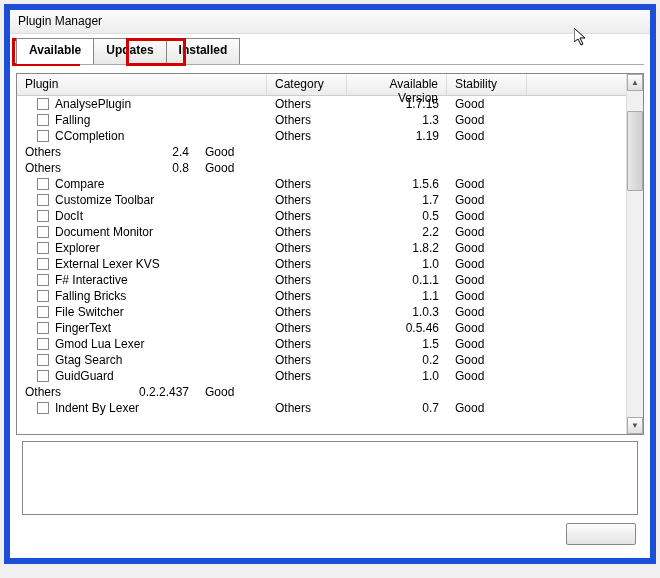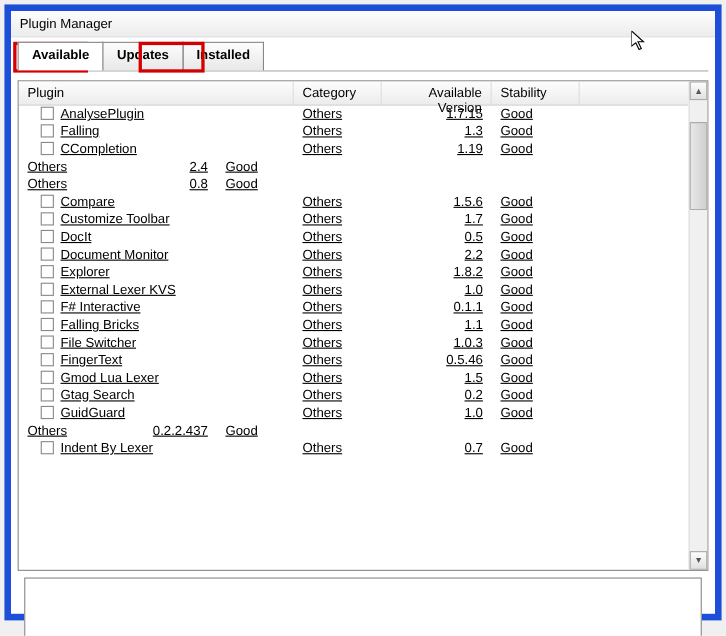--- a/index.html
+++ b/index.html
@@ -54,21 +54,21 @@
 }
 .hb1 { left: 2px; top: 28px; width: 68px; height: 28px; }
 .hb2 { left: 116px; top: 28px; width: 60px; height: 28px; }
 .content-frame {
   border-top: 1px solid #aaa;
   margin: 0 6px;
   padding-top: 8px;
 }
 .list-container {
   border: 1px solid #888;
-  height: 446px;
+  height: 362px;
   position: relative;
   display: flex;
 }
 .list-body {
   flex: 1;
   overflow: hidden;
 }
 .list-header {
   display: flex;
   background: linear-gradient(#fdfdfd,#ececec);
@@ -82,22 +82,21 @@
 }
 .col-plugin { width: 250px; }
 .col-category { width: 80px; }
 .col-version { width: 100px; text-align: right; }
 .col-stability { width: 80px; }
 .col-spacer { flex: 1; border-right: none !important; }
 .rows { overflow: hidden; }
 .row {
   display: flex;
   height: 16px;
-  align-items: flex-start;
-  text-decoration: underline;
+  align-items: center;
 }
 .row > div { padding: 0 8px; font-size: 12px; }
 .cell-plugin {
   width: 250px;
   display: flex;
   align-items: center;
   gap: 6px;
 }
 .cell-category { width: 80px; }
 .cell-version { width: 100px; text-align: right; }

